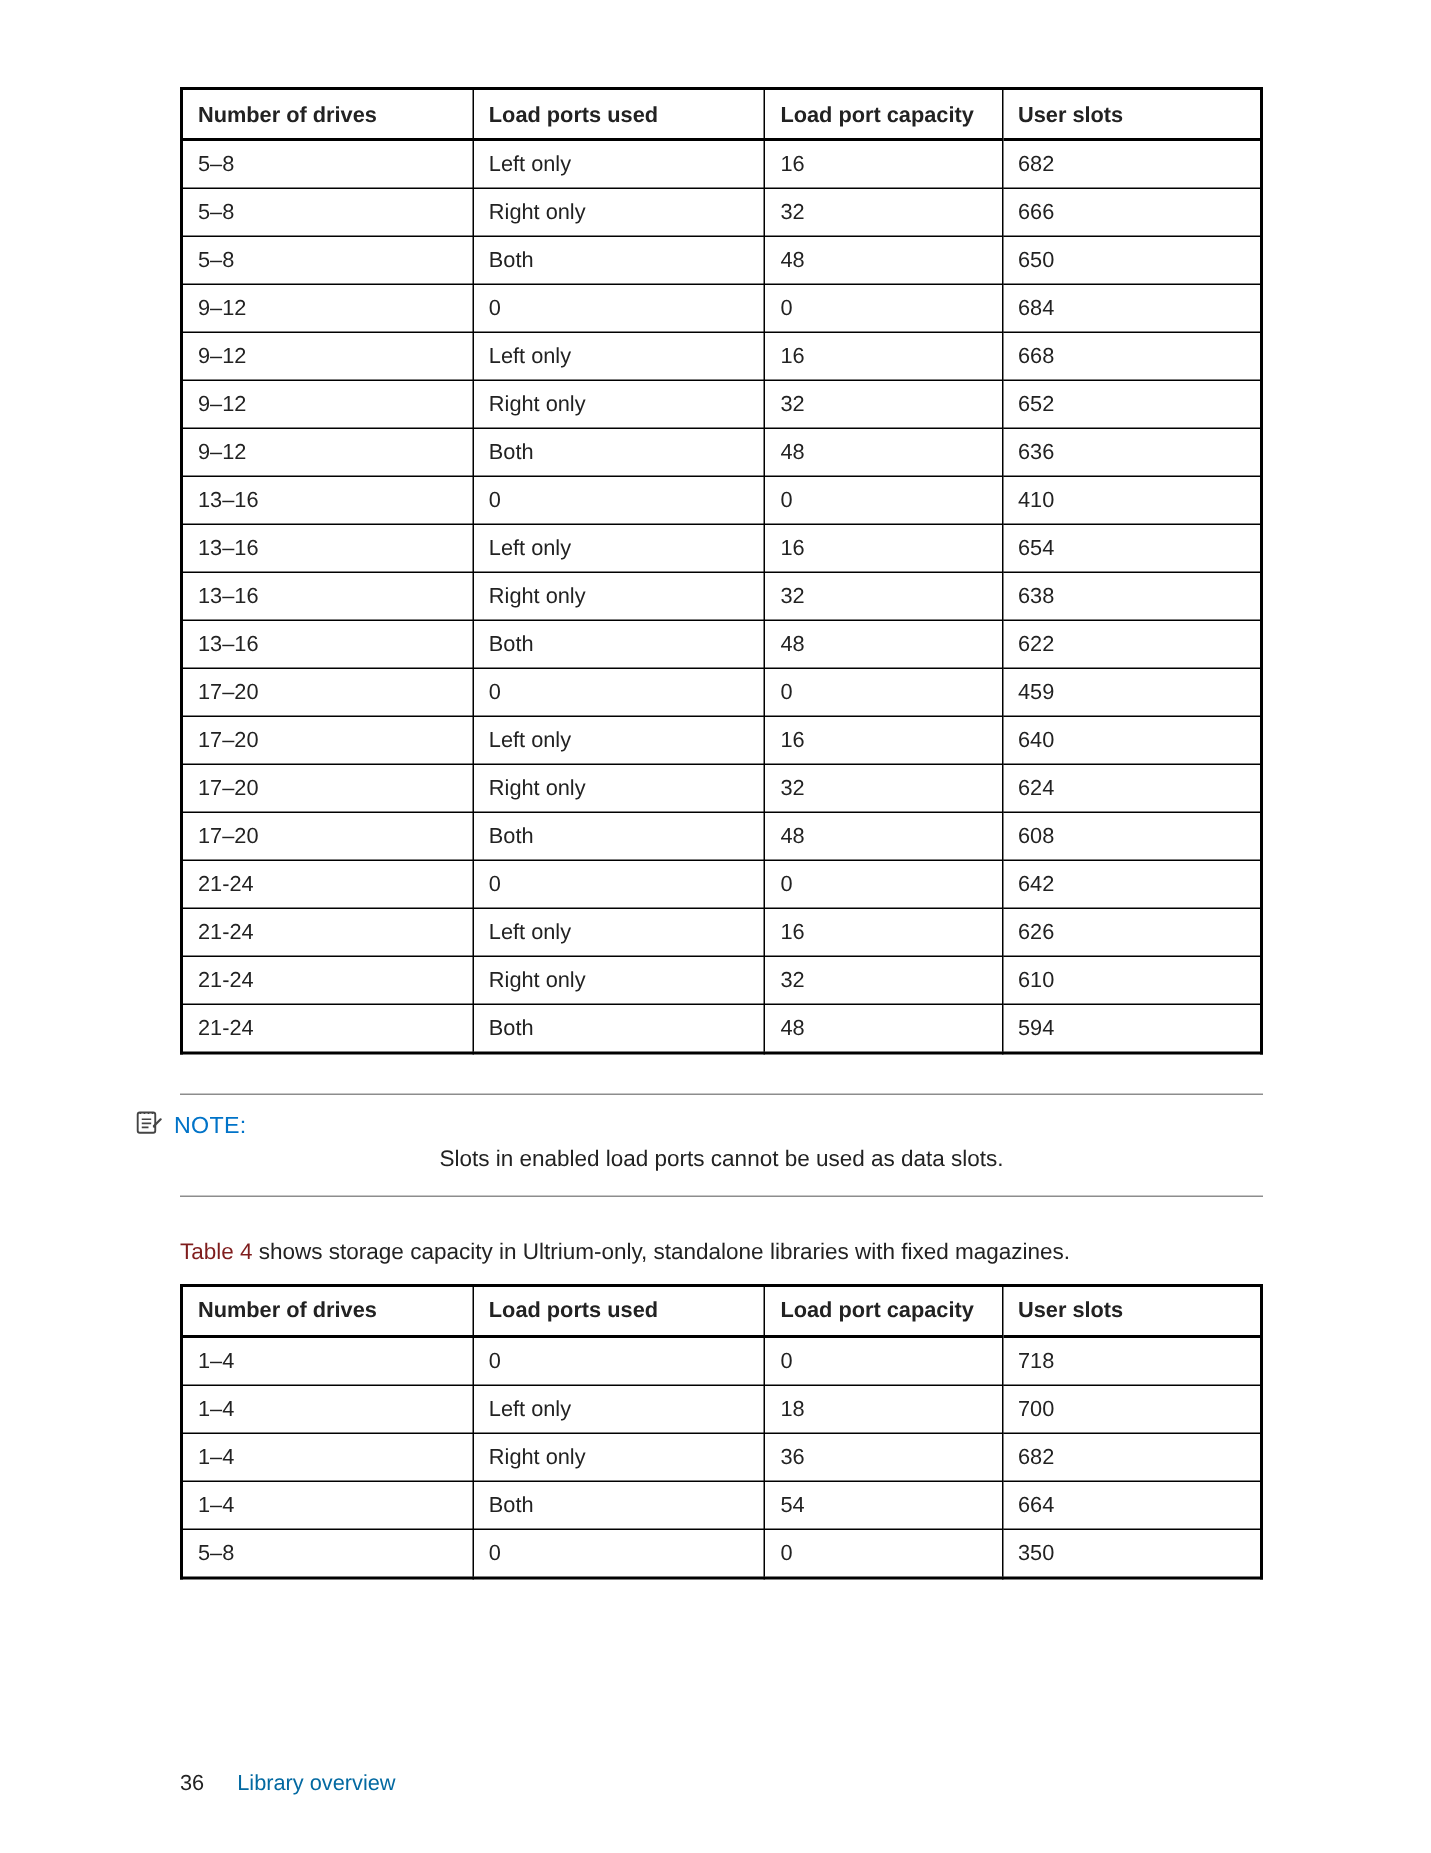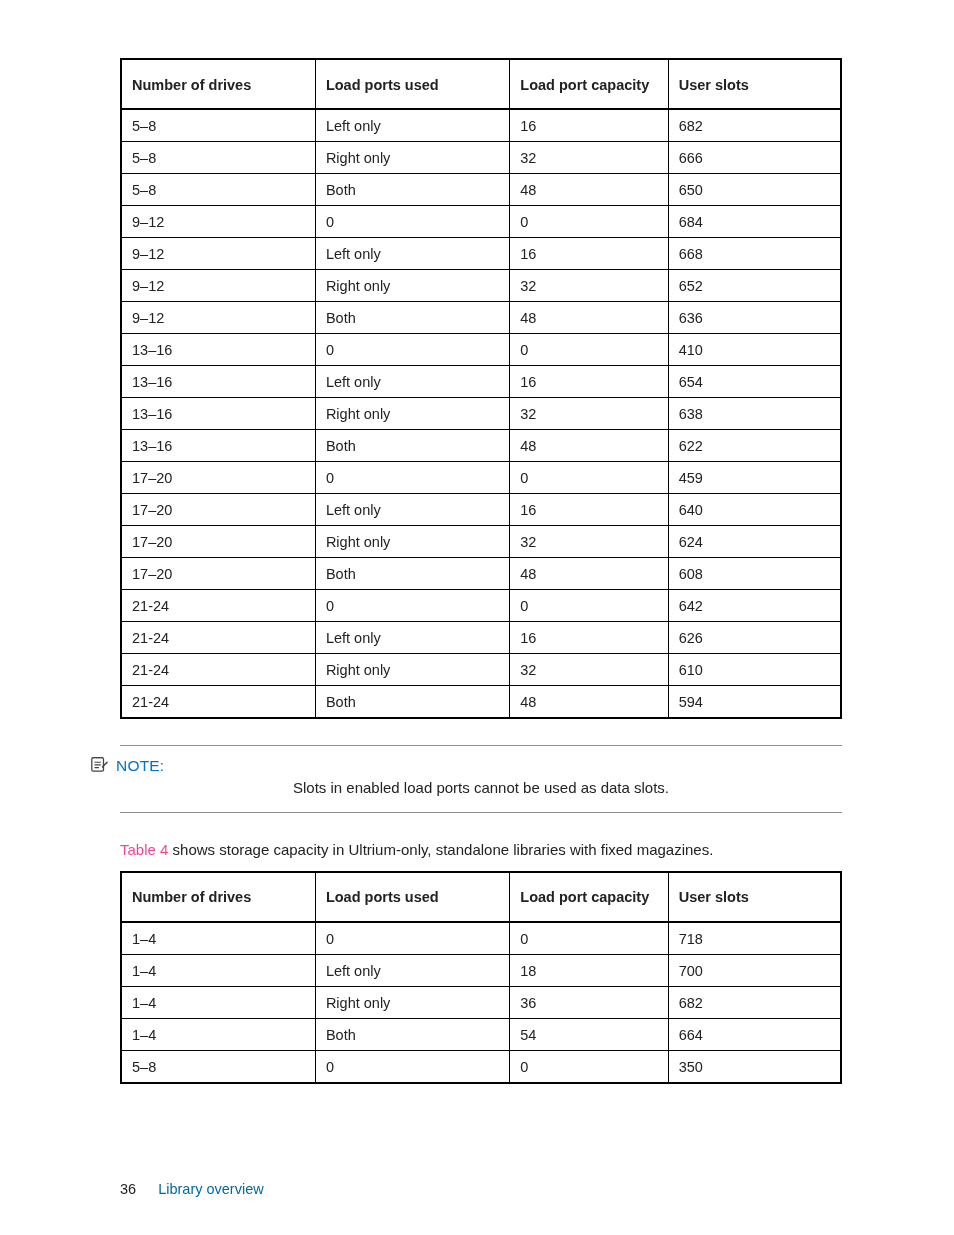--- a/index.html
+++ b/index.html
@@ -29,21 +29,21 @@
     padding: 8px 10px 7px 10px;
     font-size: 14.5px;
     font-weight: 400;
     vertical-align: middle;
   }
   table.data thead th {
     font-weight: 700;
     border-bottom: 2px solid #000;
   }
   table.data thead tr {
-    height: 50px;
+    height: 34px;
   }
   table.data .c0 { width: 27%; }
   table.data .c1 { width: 27%; }
   table.data .c2 { width: 22%; }
   table.data .c3 { width: 24%; }
 
   .note-block {
     margin: 0 0 26px 0;
     padding: 0;
     text-align: center;
@@ -80,21 +80,21 @@
   .note-body {
     padding: 4px 0 6px 0;
     font-size: 15px;
   }
   .para {
     font-size: 15px;
     margin: 0 0 10px 0;
     line-height: 1.45;
   }
   .link {
-    color: #ec4899;
+    color: #7f1d1d;
   }
   .table-title {
     color: #0073c8;
     font-weight: 700;
     font-size: 15px;
     margin: 6px 0 10px 0;
   }
   .footer {
     position: absolute;
     left: 120px;

